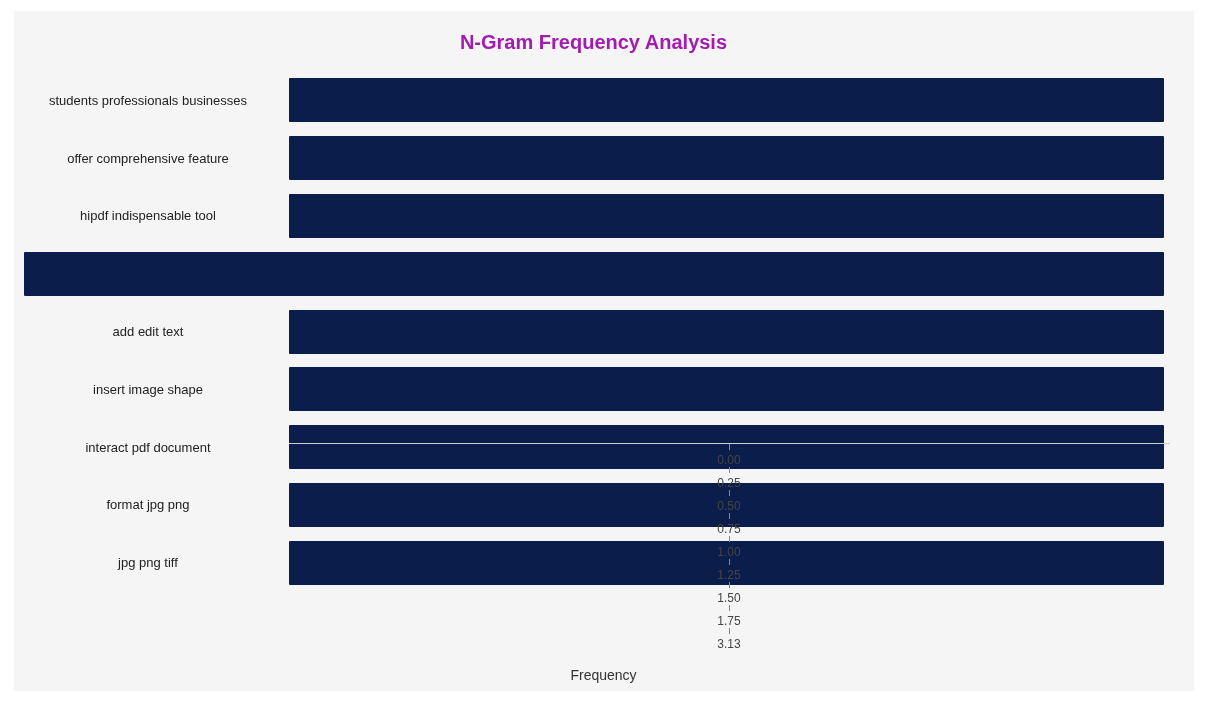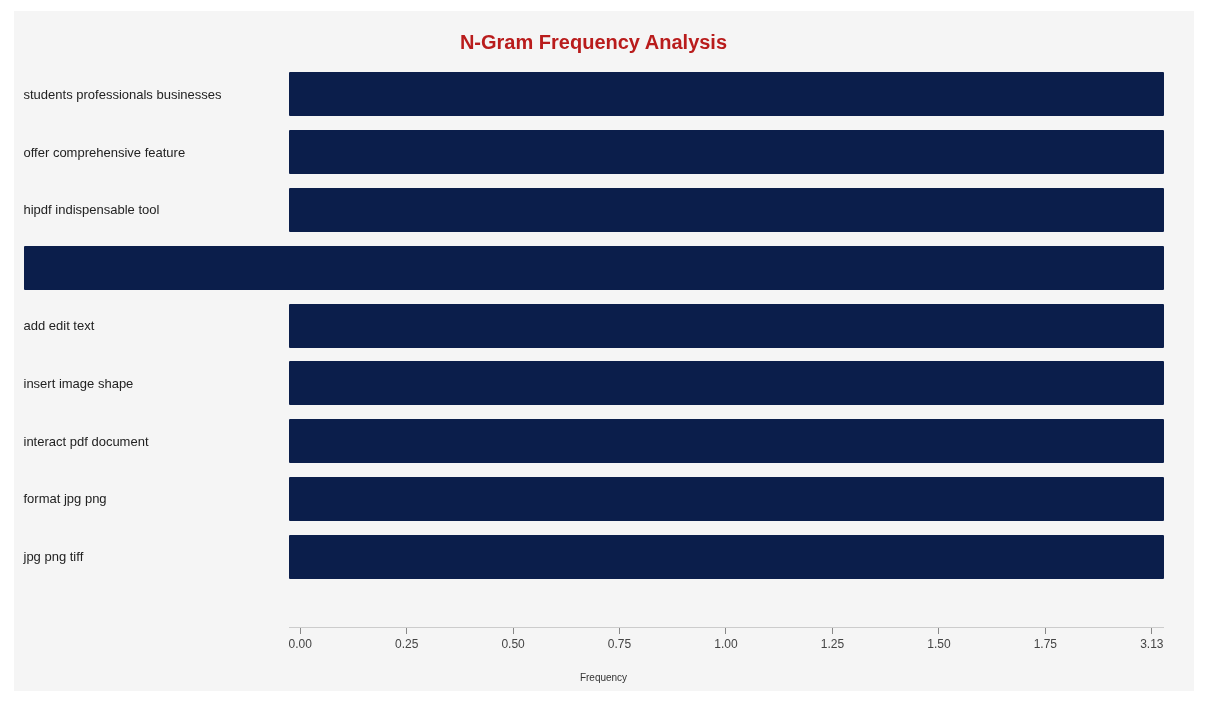--- a/index.html
+++ b/index.html
@@ -16,56 +16,57 @@
       width: 1180px;
       height: 680px;
       background: #f5f5f5;
       padding: 20px 30px 60px 10px;
       position: relative;
     }
     .chart-title {
       text-align: center;
       font-size: 20px;
       font-weight: bold;
-      color: #b91c1c;
-      margin-bottom: 12px;
+      color: #a21caf;
+      margin-bottom: 18px;
     }
     .chart-area {
       display: flex;
       flex-direction: column;
       gap: 0px;
       height: calc(100% - 80px);
     }
     .bar-row {
       display: flex;
       align-items: center;
       flex: 1;
     }
     .bar-label {
       width: 265px;
-      text-align: left;
+      text-align: center;
       padding-right: 16px;
       font-size: 13px;
       color: #222;
       flex-shrink: 0;
     }
     .bar-track {
       flex: 1;
       height: 44px;
       background: #0b1e4b;
       border-radius: 1px;
     }
     .x-axis {
       position: absolute;
       bottom: 40px;
       left: 275px;
-      right: 30px;
+      right: 24px;
       display: flex;
       justify-content: space-between;
       border-top: 1px solid #ccc;
+      flex-direction: column;
     }
     .x-tick {
       display: flex;
       flex-direction: column;
       align-items: center;
     }
     .x-tick-line {
       width: 1px;
       height: 6px;
       background: #888;
@@ -74,21 +75,21 @@
       font-size: 12px;
       color: #444;
       margin-top: 3px;
     }
     .x-axis-title {
       position: absolute;
       bottom: 8px;
       left: 0;
       right: 0;
       text-align: center;
-      font-size: 10px;
+      font-size: 14px;
       color: #333;
     }
   </style>
 </head>
 <body>
 
 <div class="chart-container">
   <div class="chart-title">N-Gram Frequency Analysis</div>
   <div class="chart-area" id="chart-area">
       <div class="bar-row">

